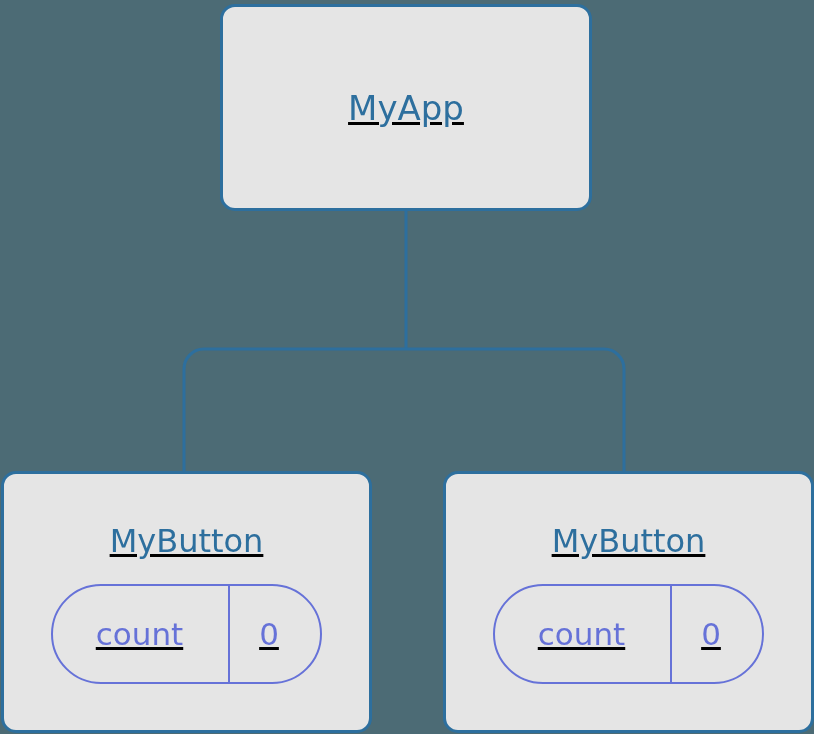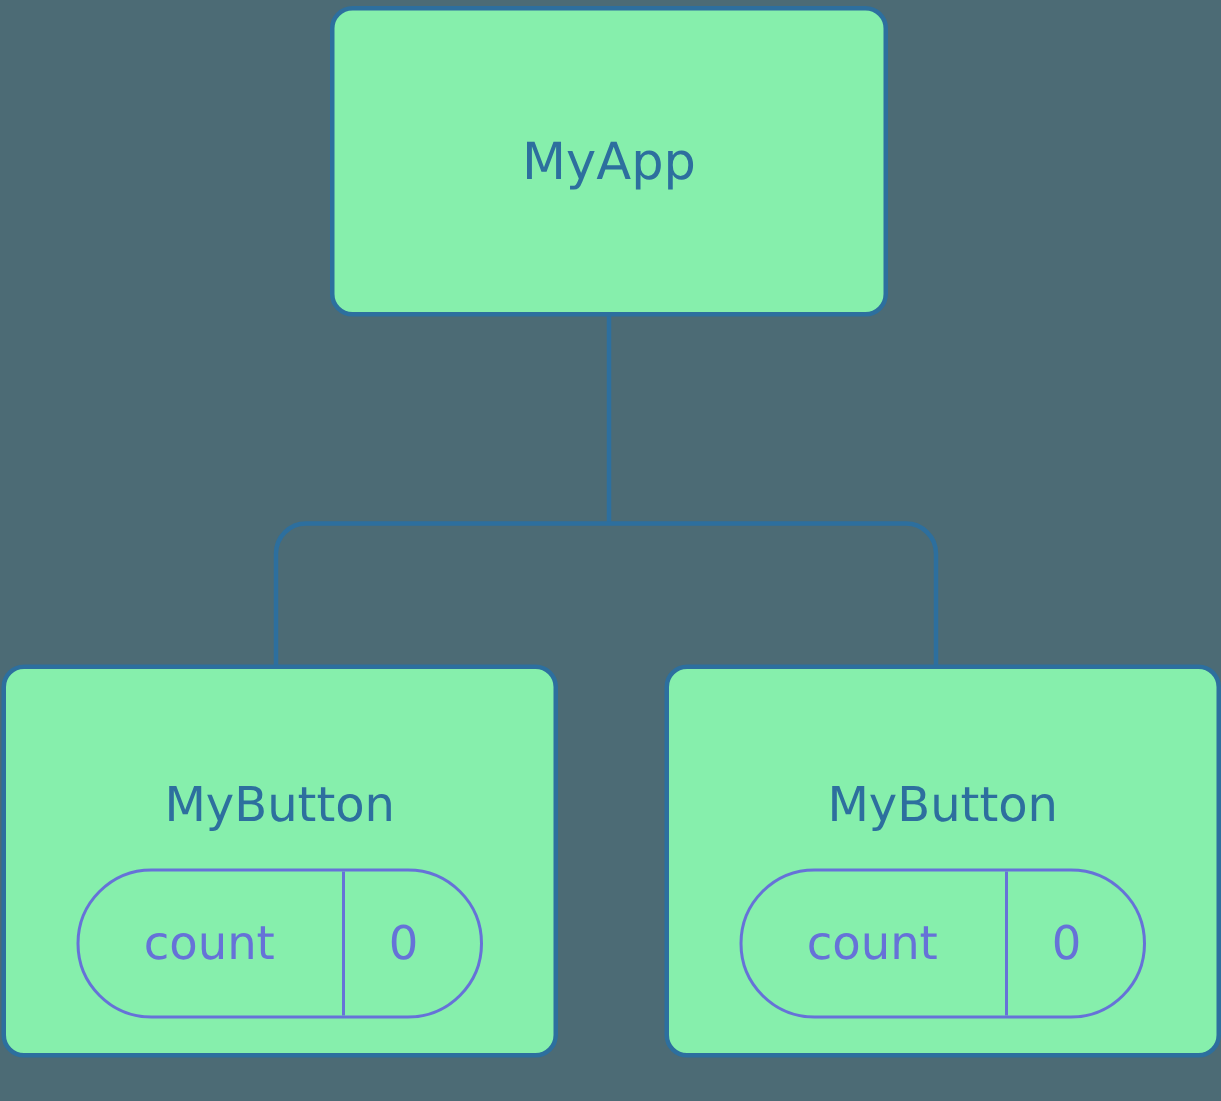--- a/index.html
+++ b/index.html
@@ -24,49 +24,50 @@
     position: absolute;
     left: 0;
     top: 0;
     width: 814px;
     height: 734px;
     pointer-events: none;
   }
   .node {
     position: absolute;
     box-sizing: border-box;
-    background: #86efac;
+    background: #e5e5e5;
     border: 3px solid #2d6f9e;
     border-radius: 15px;
     display: flex;
     flex-direction: column;
     align-items: center;
+    text-decoration: underline;
   }
   .node-title {
     color: #2d6f9e;
     white-space: nowrap;
     line-height: 1;
   }
   
   #node-root {
     left: 220px;
     top: 4px;
     width: 372px;
     height: 207px;
     justify-content: center;
   }
   #node-root .node-title {
     font-size: 34px;
   }
   
   .node-child {
-    top: 443px;
+    top: 471px;
     width: 371px;
     height: 262px;
-    justify-content: center;
+    justify-content: flex-start;
   }
   #node-child-0 { left: 1px; }
   #node-child-1 { left: 443px; }
   .node-child .node-title {
     font-size: 32px;
     margin-top: 51px;
   }
   
   .state-pill {
     margin-top: 27px;

